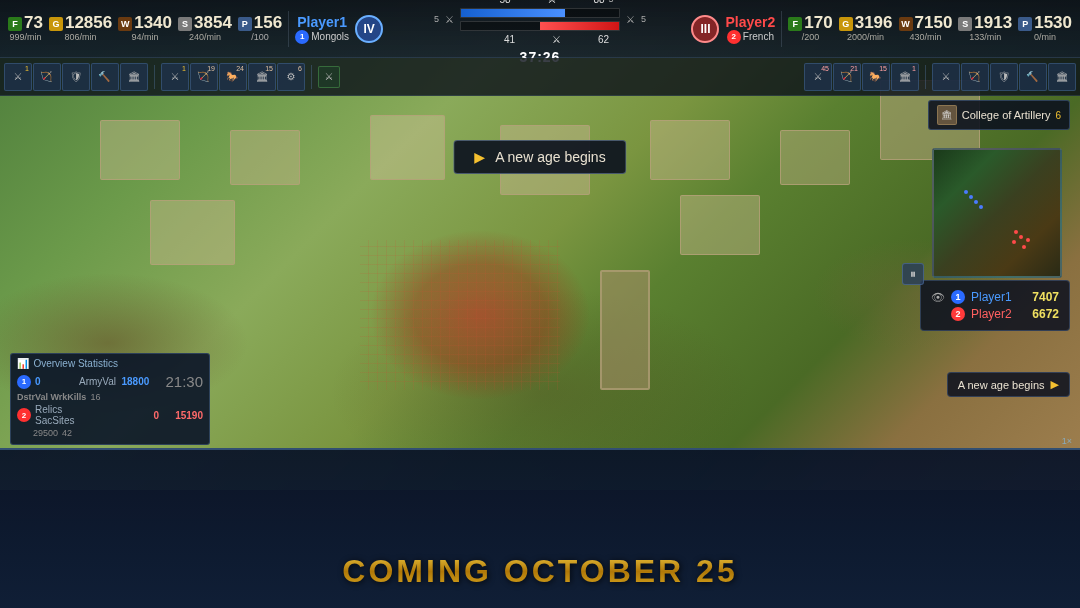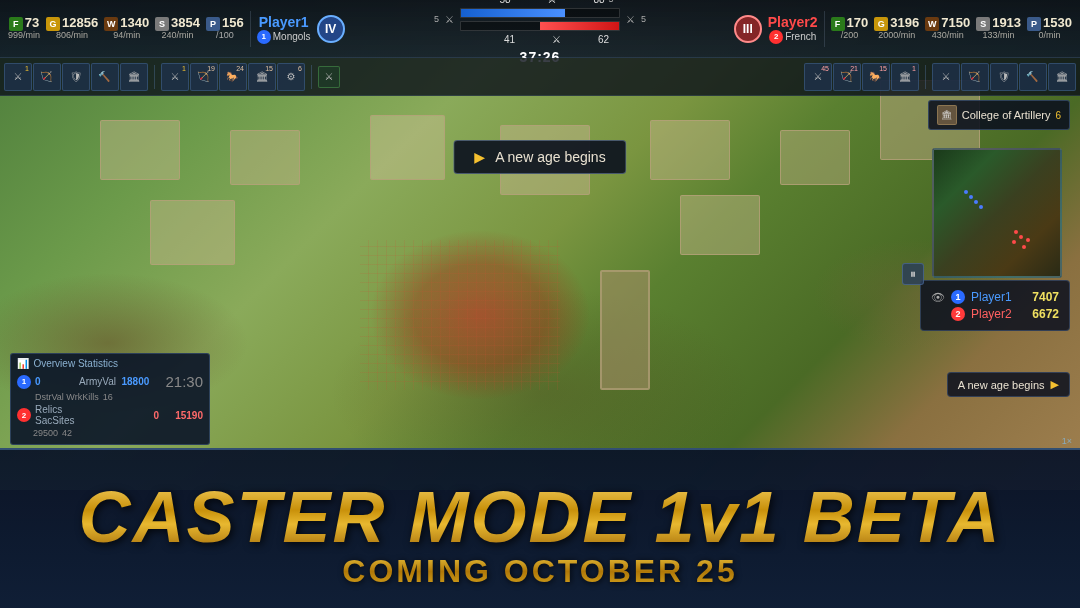--- a/index.html
+++ b/index.html
@@ -350,21 +350,21 @@
       line-height: 1.1;
     }
 
     .res-top {
       display: flex;
       align-items: center;
       gap: 2px;
     }
 
     .res-num {
-      font-size: 13px;
+      font-size: 17px;
       font-weight: 700;
       color: #f0e8d0;
     }
 
     .res-rate {
       font-size: 9px;
       color: #aaa8a0;
     }
 
     .divider-v {
@@ -748,37 +748,36 @@
     <div class="ab-item">⚔</div>
     <div class="ab-item">🏹</div>
     <div class="ab-item">🛡</div>
     <div class="ab-item">🔨</div>
     <div class="ab-item">🏛</div>
   </div>
 </div>
 
 <div class="bottom-panel">
 
-  <div class="caster-title">CASTER MODE 1v1 BETA</div>
   <div class="caster-subtitle">COMING OCTOBER 25</div>
 
   <div class="overview-stats">
     <div class="overview-title">
       <span>📊</span>
       <span>Overview Statistics</span>
     </div>
     <div class="stat-row">
       <span style="width:14px;height:14px;border-radius:50%;background:#2a6aff;display:inline-flex;align-items:center;justify-content:center;font-size:8px;color:#fff;font-weight:700;">1</span>
       <span class="stat-val-blue">0</span>
       <span class="stat-label">ArmyVal</span>
       <span class="stat-val-blue">18800</span>
       <span class="stat-val-sub">21:30</span>
     </div>
     <div class="stat-row">
-      <span style="font-size:9px;color:#888;margin-left:18px;">DstrVal WrkKills</span>
+      <span style="font-size:9px;color:#888;font-weight:bold;">DstrVal WrkKills</span>
       <span style="font-size:9px;color:#888;">16</span>
     </div>
     <div class="stat-row">
       <span style="width:14px;height:14px;border-radius:50%;background:#ff3030;display:inline-flex;align-items:center;justify-content:center;font-size:8px;color:#fff;font-weight:700;">2</span>
       <span class="stat-label">Relics<br>SacSites</span>
       <span class="stat-val-red">0</span>
       <span class="stat-val-red">15190</span>
     </div>
     <div class="stat-row">
       <span style="font-size:9px;color:#888;margin-left:16px;">29500</span>

